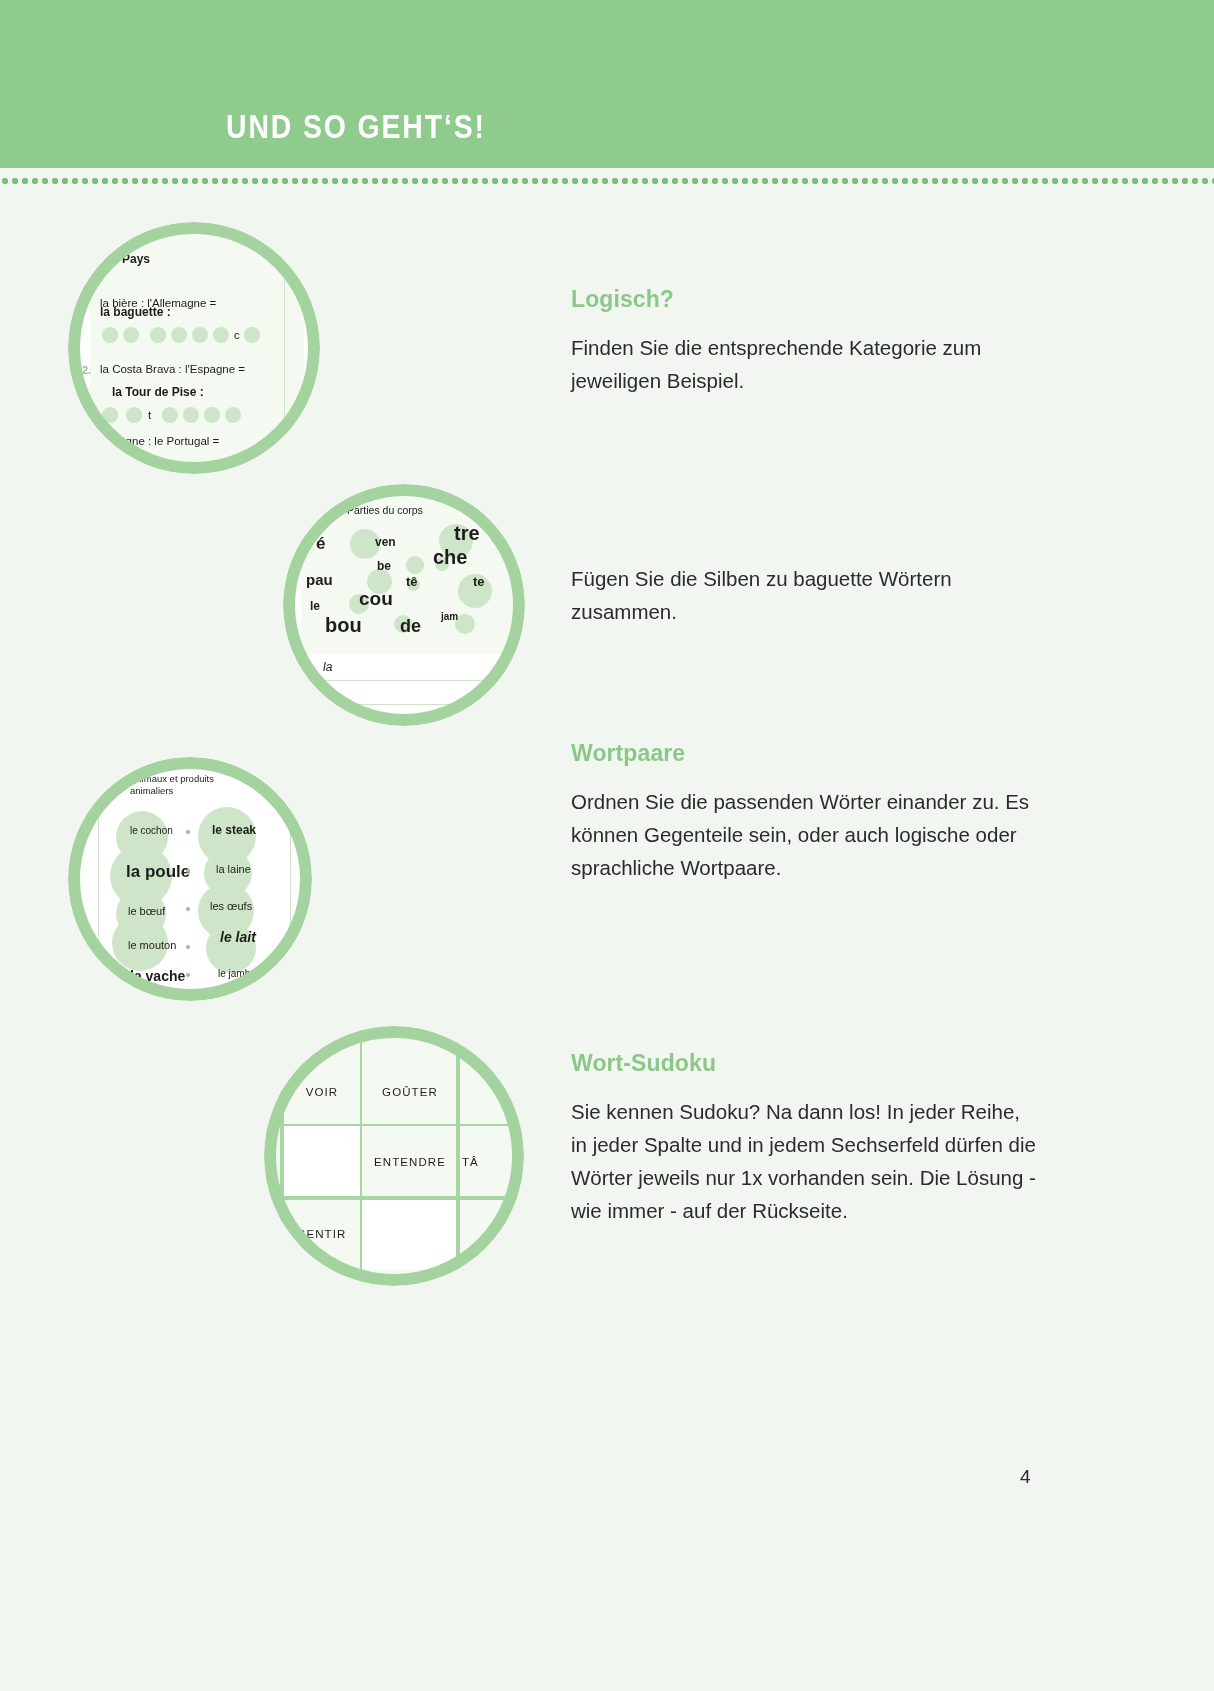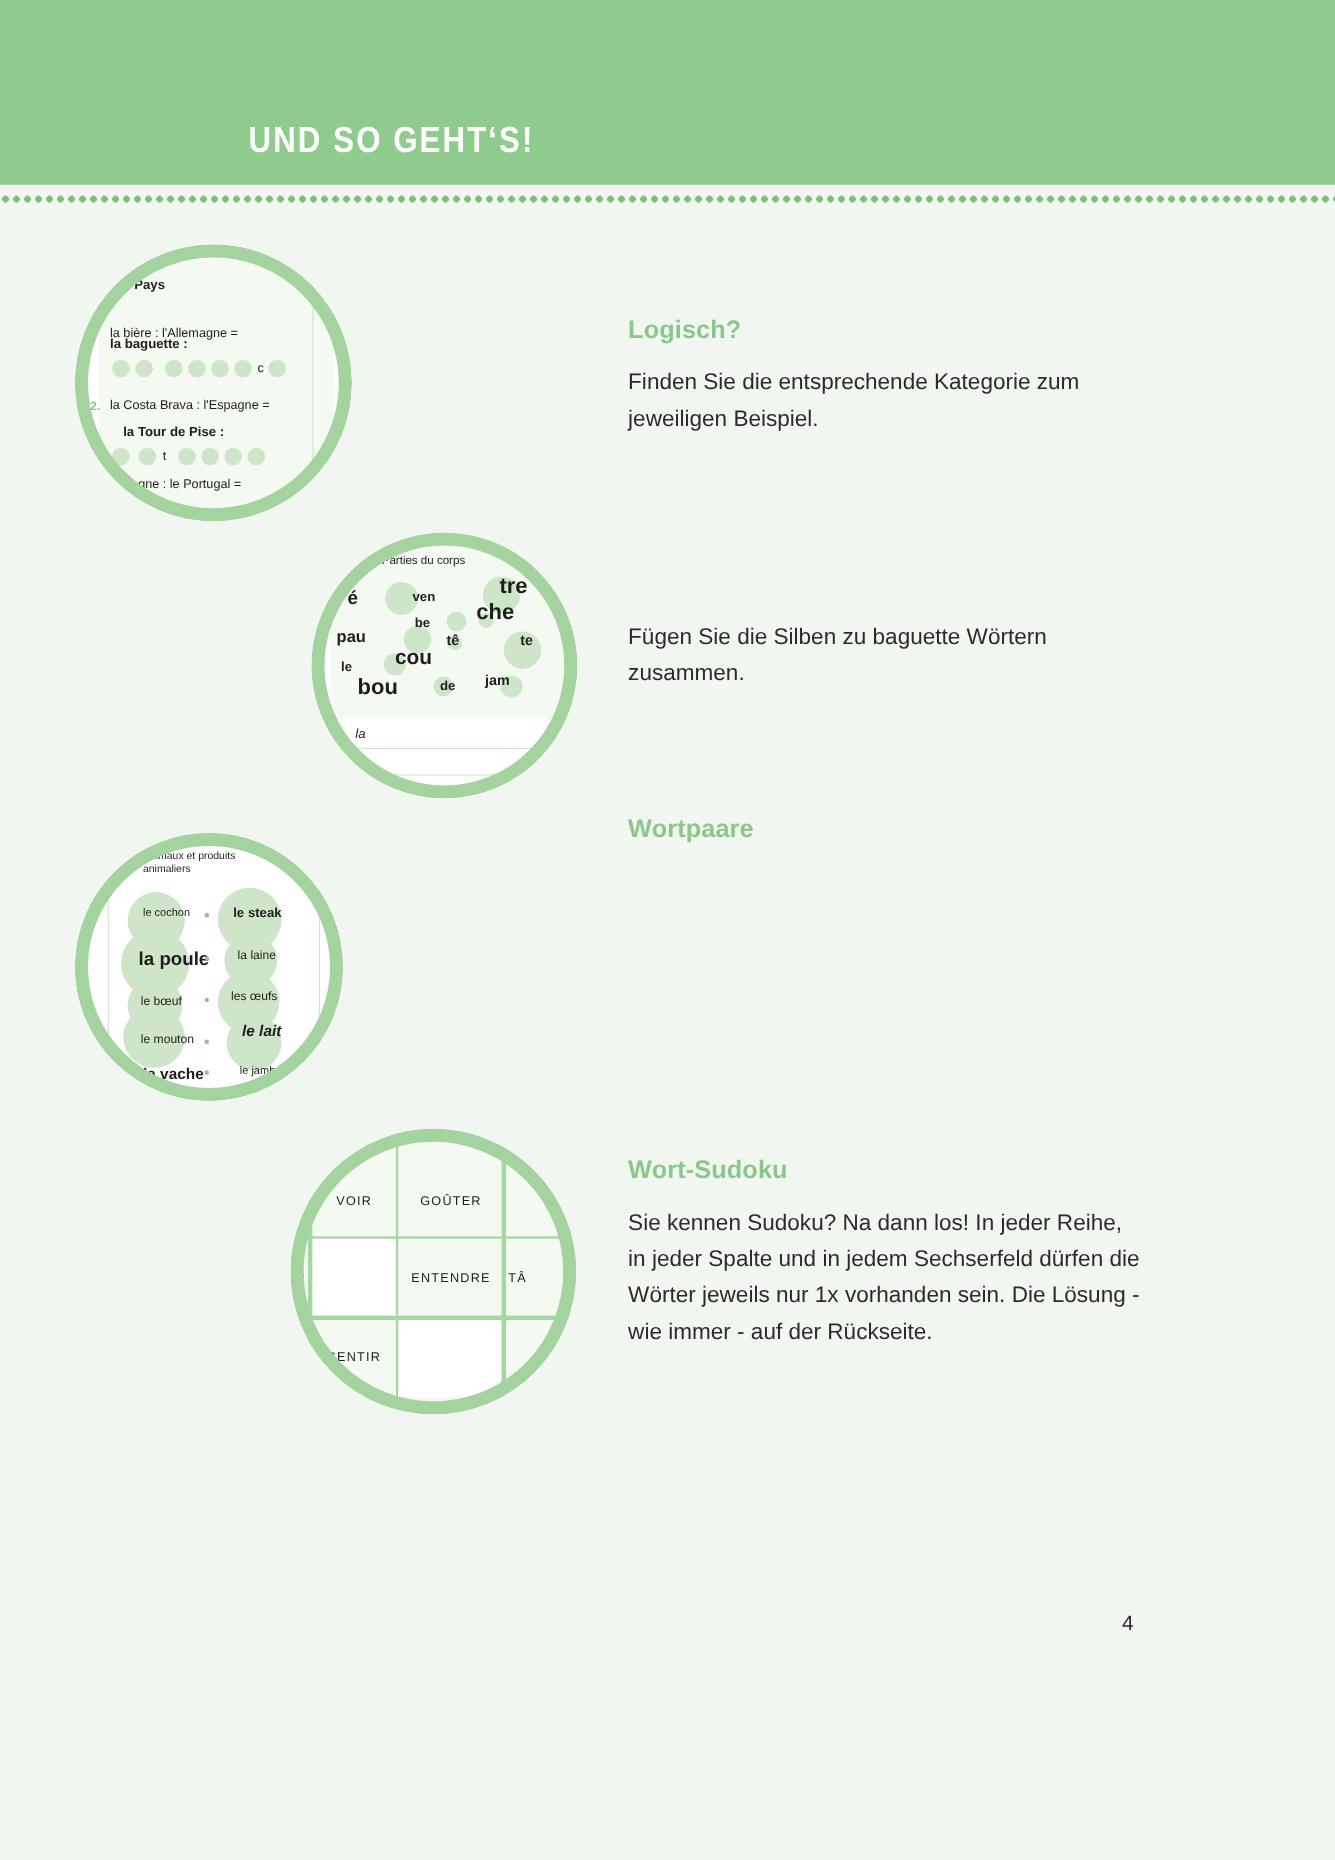--- a/index.html
+++ b/index.html
@@ -178,22 +178,22 @@
   <div class="syl" style="left:92px;top:51px;font-size:12px;">ven</div>
   <div class="syl" style="left:171px;top:38px;font-size:20px;">tre</div>
   <div class="syl" style="left:94px;top:75px;font-size:12px;">be</div>
   <div class="syl" style="left:150px;top:62px;font-size:20px;">che</div>
   <div class="syl" style="left:23px;top:87px;font-size:15px;">pau</div>
   <div class="syl" style="left:123px;top:90px;font-size:13px;">tê</div>
   <div class="syl" style="left:190px;top:90px;font-size:13px;">te</div>
   <div class="syl" style="left:27px;top:115px;font-size:12px;">le</div>
   <div class="syl" style="left:76px;top:104px;font-size:19px;">cou</div>
   <div class="syl" style="left:42px;top:130px;font-size:20px;">bou</div>
-  <div class="syl" style="left:117px;top:132px;font-size:12px;text-align:right;">de</div>
-  <div class="syl" style="left:158px;top:127px;font-size:13px;">jam</div>
+  <div class="syl" style="left:117px;top:132px;font-size:18px;text-align:right;">de</div>
+  <div class="syl" style="left:158px;top:127px;font-size:10px;">jam</div>
 
   <div class="ws ws-num" style="left:24px;top:179px;">1.</div>
   <div class="ws" style="left:40px;top:176px;font-size:12px;font-style:italic;">la</div>
   <div class="hline" style="left:24px;top:196px;width:200px;"></div>
 
   <div class="ws ws-num" style="left:24px;top:203px;">2.</div>
   <div class="ws" style="left:40px;top:200px;font-size:12px;font-style:italic;">l'</div>
   <div class="hline" style="left:24px;top:220px;width:200px;"></div>
 </div>
 
@@ -261,20 +261,21 @@
   <h2>Logisch?</h2>
   <p>Finden Sie die entsprechende Kategorie zum jeweiligen Beispiel.</p>
 </div>
 
 <div class="entry" style="top:562px;">
   <p>Fügen Sie die Silben zu baguette Wörtern zusammen.</p>
 </div>
 
 <div class="entry" style="top:740px;">
   <h2>Wortpaare</h2>
+  <p>Ordnen Sie die passenden Wörter einander zu. Es können Gegenteile sein, oder auch logische oder sprachliche Wortpaare.</p>
 </div>
 
 <div class="entry" style="top:1050px;">
   <h2>Wort-Sudoku</h2>
   <p>Sie kennen Sudoku? Na dann los! In jeder Reihe, in jeder Spalte und in jedem Sechserfeld dürfen die Wörter jeweils nur 1x vorhanden sein. Die Lösung - wie immer - auf der Rückseite.</p>
 </div>
 
 <div class="page-number">4</div>
 
 </body></html>

